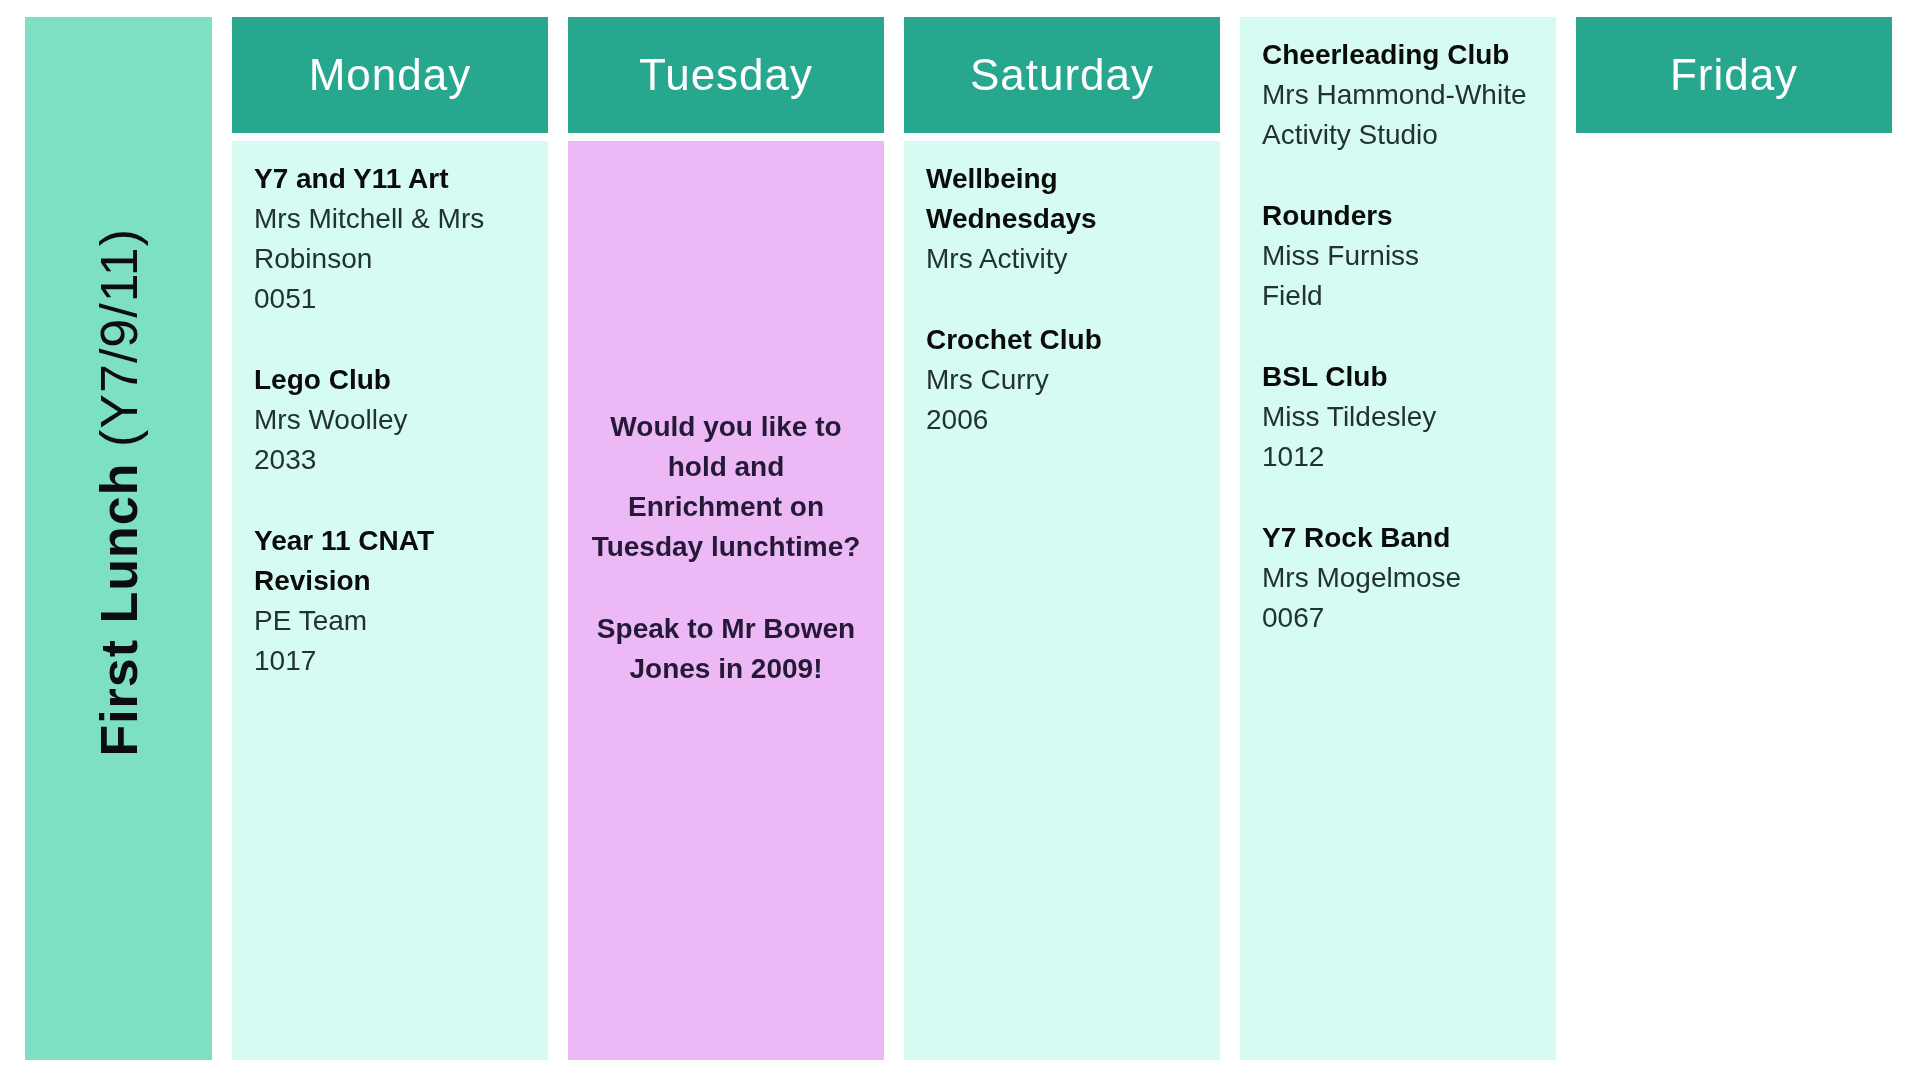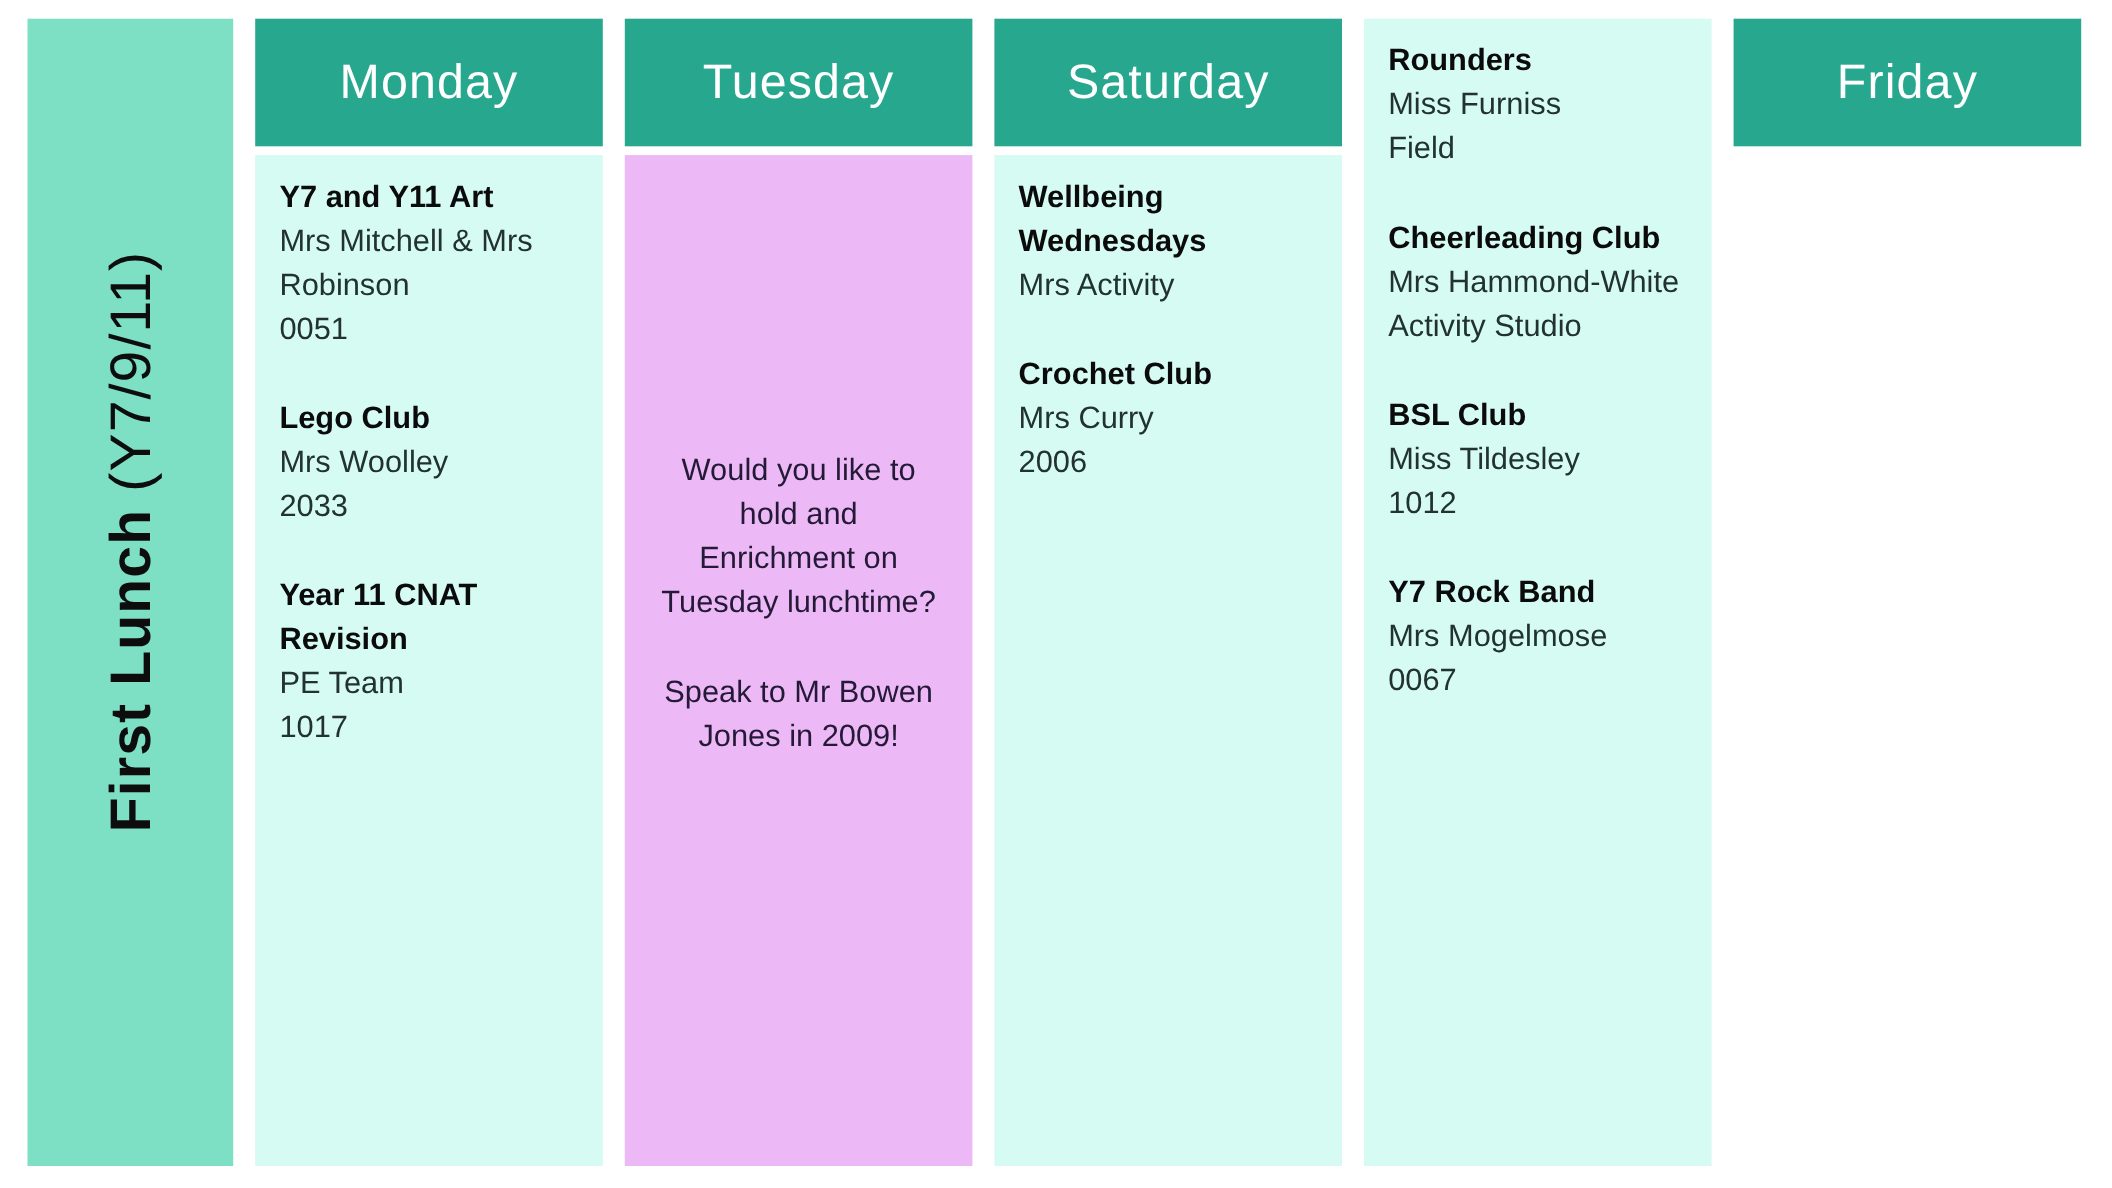--- a/index.html
+++ b/index.html
@@ -78,21 +78,21 @@
     text-align:center;
   }
   .club{margin-bottom:41px;}
   .club-name{
     font-weight:bold;
     color:var(--name-text);
     white-space:pre-line;
   }
   .club-staff{white-space:pre-line;}
   .notice-paragraph{
-    font-weight:normal;
+    font-weight:bold;
     color:var(--notice-text);
     white-space:pre-line;
     margin-bottom:42px;
     text-align:center;
   }
 </style>
 </head>
 <body>
 
 <div class="board">
@@ -150,28 +150,28 @@
         <div class="club-name">Crochet Club</div>
         <div class="club-staff">Mrs Curry</div>
         <div class="club-room">2006</div>
       </div>
     </div>
   </div>
 
   <div class="day-col">
     <div class="day-body">
       <div class="club">
+        <div class="club-name">Cheerleading Club</div>
+        <div class="club-staff">Mrs Hammond-White</div>
+        <div class="club-room">Activity Studio</div>
+      </div>
+      <div class="club">
         <div class="club-name">Rounders</div>
         <div class="club-staff">Miss Furniss</div>
         <div class="club-room">Field</div>
-      </div>
-      <div class="club">
-        <div class="club-name">Cheerleading Club</div>
-        <div class="club-staff">Mrs Hammond-White</div>
-        <div class="club-room">Activity Studio</div>
       </div>
       <div class="club">
         <div class="club-name">BSL Club</div>
         <div class="club-staff">Miss Tildesley</div>
         <div class="club-room">1012</div>
       </div>
       <div class="club">
         <div class="club-name">Y7 Rock Band</div>
         <div class="club-staff">Mrs Mogelmose</div>
         <div class="club-room">0067</div>

